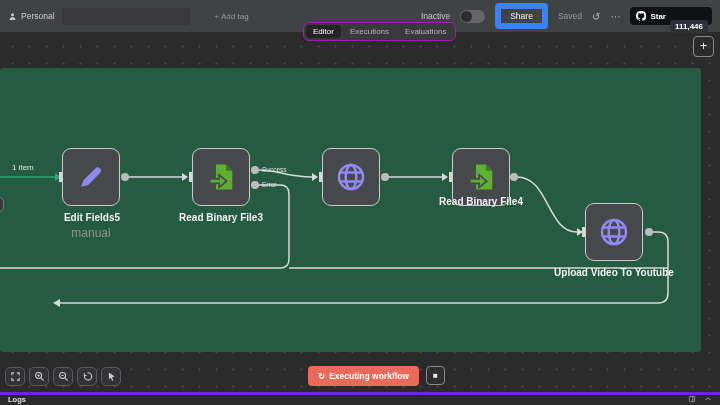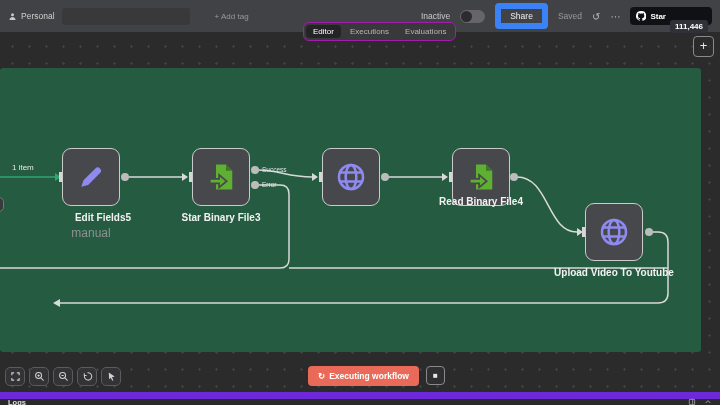--- a/index.html
+++ b/index.html
@@ -59,21 +59,21 @@
   .zbtn { width:20px; height:19px; background:#333336; border:1px solid #5b5b5e; border-radius:5px;
           display:flex; align-items:center; justify-content:center; }
   .execbar { position:absolute; left:308px; top:334px; display:flex; gap:7px; z-index:10; }
   .exec-btn { background:#e96a58; color:#fff; font-size:8.5px; font-weight:bold; border:none;
               border-radius:4px; padding:5px 10px; display:flex; align-items:center; gap:4px; }
   .stop-btn { width:19px; height:19px; background:#2f2f31; border:1px solid #8a8a8d; border-radius:4px;
               color:#e8e8e8; font-size:8px; line-height:17px; text-align:center; }
 
   
   .logsbar { position:absolute; left:0; top:392px; width:720px; height:13px; background:#2a2a2b;
-             border-top:7px solid #6d28d9; display:flex; align-items:center; padding:0 8px; z-index:30; }
+             border-top:3px solid #6d28d9; display:flex; align-items:flex-start; padding:0 8px; z-index:30; }
   .logs-label { color:#e0e0e0; font-size:7.5px; font-weight:bold; }
   .logsbar .right { margin-left:auto; display:flex; gap:8px; align-items:center; }
 </style>
 </head>
 <body>
 
 <div id="screen">
 
   <div class="header">
     <div class="hleft">
@@ -157,31 +157,31 @@
     <span class="edge-label" style="left:12px; top:131px;">1 item</span>
 
     <span class="port-label" style="left:262px; top:134px;">Success</span>
     <span class="port-label" style="left:262px; top:149px;">Error</span>
 
     <div class="node" style="left:62px; top:116px;">
       <svg width="30" height="30" viewBox="0 0 24 24">
         <path fill="#8f8af0" d="M4.2 19.8 L6 14.6 L15.5 5.1 a2.6 2.6 0 0 1 3.7 3.7 L9.7 18.3 Z"></path>
       </svg>
     </div>
-    <div class="node-title" style="left:33px; top:180px; width:140px;">Edit Fields5</div>
+    <div class="node-title" style="left:22px; top:180px; width:140px;">Edit Fields5</div>
     <div class="node-sub" style="left:21px; top:194px; width:140px;">manual</div>
 
     <div class="node" style="left:192px; top:116px;">
       <svg width="30" height="30" viewBox="0 0 24 24">
         <path fill="#5faf32" d="M8 2 h8 l5 5 v15 h-13 z"></path>
         <path fill="#3c7a21" d="M16 2 v5 h5 z"></path>
         <path fill="#5faf32" stroke="#47484b" stroke-width="1.4" d="M3 13.5 h7.5 v-3.2 l6 5 -6 5 v-3.2 h-7.5 z"></path>
       </svg>
     </div>
-    <div class="node-title" style="left:151px; top:180px; width:140px;">Star Binary File3</div>
+    <div class="node-title" style="left:151px; top:180px; width:140px;">Read Binary File3</div>
 
     <div class="node" style="left:322px; top:116px;">
       <svg width="32" height="32" viewBox="0 0 24 24">
         <g fill="none" stroke="#8f8af0" stroke-width="1.9">
           <circle cx="12" cy="12" r="9"></circle>
           <ellipse cx="12" cy="12" rx="4" ry="9"></ellipse>
           <path d="M3.6 8.6 H20.4 M3.6 15.4 H20.4"></path>
         </g>
       </svg>
     </div>

